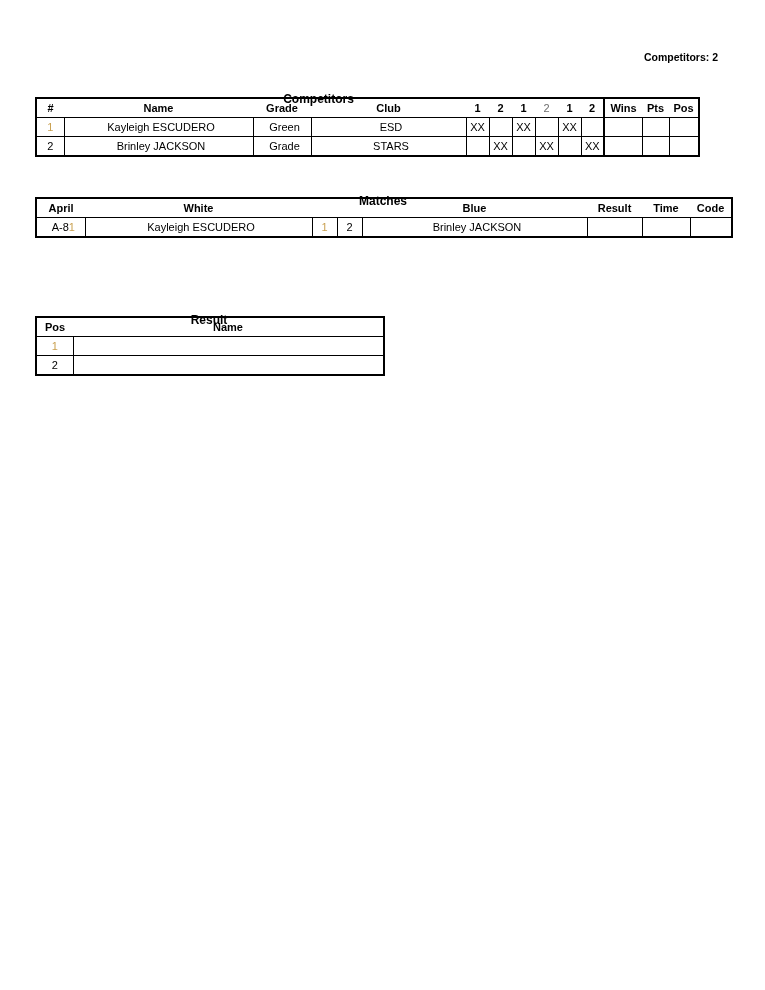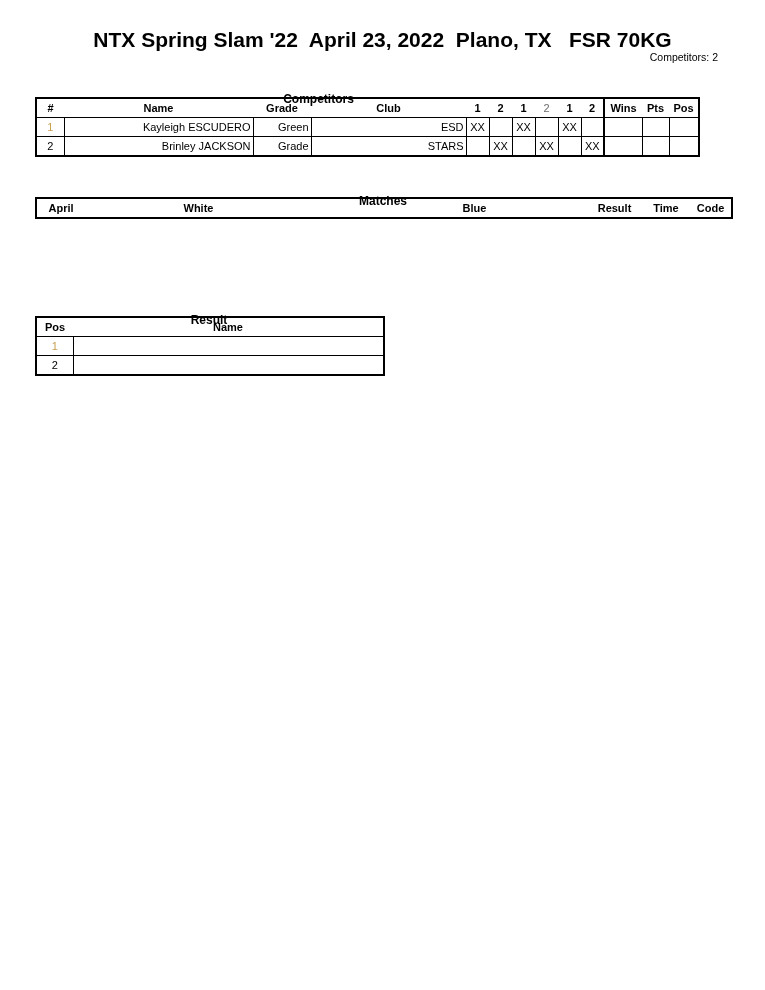--- a/index.html
+++ b/index.html
@@ -10,21 +10,21 @@
   }
   .page { position:absolute; inset:0; background:#fff; }
 
   .doc-title {
     position:absolute; top:28px; left:0; width:765px;
     text-align:center; font-size:21px; font-weight:bold;
     white-space:pre; letter-spacing:0;
   }
   .comp-count {
     position:absolute; top:51px; right:47px;
-    font-size:10.5px; font-weight:normal;
+    font-size:10.5px; font-weight:bold;
   }
 
   .section-heading {
     position:absolute; font-size:12px; font-weight:bold;
     text-align:center; line-height:14px;margin-top:16px;
   }
   #h-competitors { top:76px;  left:35px; width:567px; }
   #h-matches     { top:178px; left:35px; width:696px; }
   #h-results     { top:297px; left:35px; width:348px; }
 
@@ -35,34 +35,33 @@
   #t-competitors { top:97px;  left:35px; width:663px; }
   #t-matches     { top:197px; left:35px; width:696px; }
   #t-results     { top:316px; left:35px; width:348px; }
 
   th {
     font-weight:bold; text-align:center; padding:0;
     border-bottom:1px solid #000;
     height:19px; line-height:18px; overflow:hidden; white-space:nowrap;
   }
   td {
-    border:1px solid #000; padding:0 2px 0 7px; text-align:right;
+    border:1px solid #000; padding:0 2px 0 7px; text-align:center;
     height:19px; line-height:18px; overflow:hidden; white-space:nowrap;
   }
   td.c { text-align:center; padding:0; }
   .thick-left { border-left:2px solid #000 !important; }
   th.muted { color:#6e6e6e; font-weight:normal; }
   .gold1 { color:#c9a050; }
 </style>
 </head>
 <body>
 
 <div class="page">
 
-  <div class="doc-title">NTX Spring Slam '22  April 23, 2022  Plano, TX   FSR 70KG</div>
   <div class="comp-count">Competitors: 2</div>
 
   <div class="section-heading" id="h-competitors">Competitors</div>
 
   <table id="t-competitors">
     <colgroup>
       <col style="width:28px">
         <col style="width:189px">
         <col style="width:58px">
         <col style="width:155px">
@@ -146,20 +145,30 @@
         <th>White</th>
         <th></th>
         <th></th>
         <th>Blue</th>
         <th>Result</th>
         <th>Time</th>
         <th>Code</th>
       </tr>
     </thead>
     <tbody>
+      <tr>
+        <td>A-8<span class="gold1">1</span></td>
+        <td>Kayleigh ESCUDERO</td>
+        <td class="c"><span class="gold1">1</span></td>
+        <td class="c">2</td>
+        <td>Brinley JACKSON</td>
+        <td class="c"></td>
+        <td class="c"></td>
+        <td class="c"></td>
+      </tr>
     </tbody>
   </table>
 
   <div class="section-heading" id="h-results">Result</div>
 
   <table id="t-results">
     <colgroup>
       <col style="width:37px">
         <col style="width:311px">
     </colgroup>

